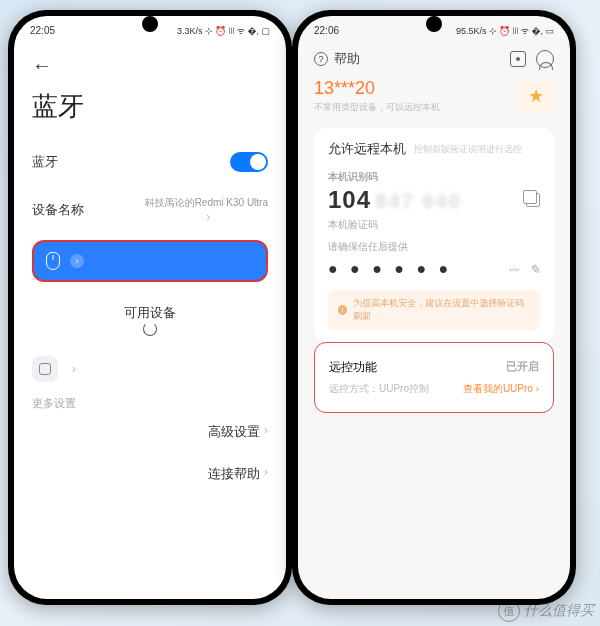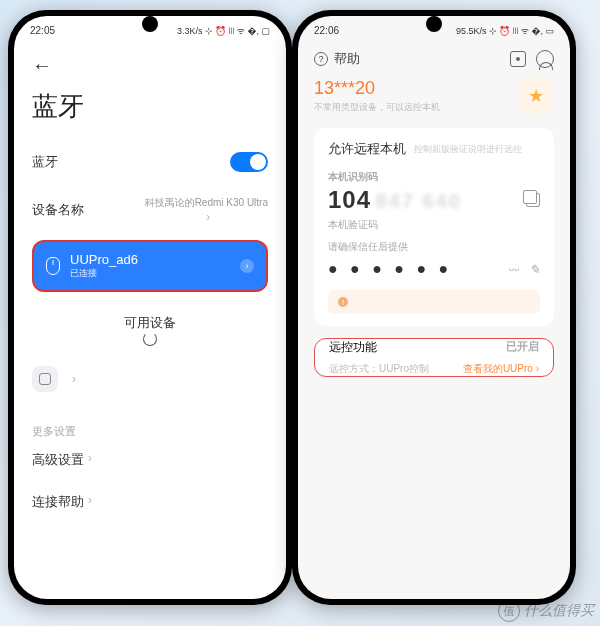--- a/index.html
+++ b/index.html
@@ -84,22 +84,22 @@
     width: 14px; height: 14px; border: 1.5px solid #555;
     border-radius: 50%; border-top-color: transparent;
     position: relative;
   }
   .uncommon-row { display: flex; align-items: center; gap: 10px; padding: 10px 0; }
   .sq-icon {
     width: 26px; height: 26px; background: #eef0f4;
     border-radius: 8px; display: flex; align-items: center; justify-content: center;
   }
   .sq-icon-inner { width:12px;height:12px;border:1.5px solid #888;border-radius:3px; }
-  .more-label { font-size: 11px; color: #aaa; margin-top: 22px; }
-  .link-row { padding: 12px 0; font-size: 13px; color: #333; display:flex; justify-content:flex-start; }
+  .more-label { font-size: 11px; color: #aaa; margin-top: 4px; }
+  .link-row { padding: 12px 0; font-size: 13px; color: #333; display:flex; justify-content:flex-end; }
 
   
   .screen.r { background: #f7f7f7; }
   .help-header {
     display: flex; align-items: center; justify-content: space-between;
     padding: 6px 16px 10px;
   }
   .help-left { display: flex; align-items: center; gap: 6px; font-size: 13px; color: #444; }
   .help-right { display: flex; gap: 10px; align-items: center; }
   .hex-icon { width:16px;height:16px;border:1.5px solid #666;border-radius:3px;transform:rotate(0deg); position:relative; }
@@ -133,21 +133,21 @@
   .dots-row{ display:flex;justify-content:space-between;align-items:center;margin-top:6px;}
   .dots { font-size:16px; letter-spacing:4px; color:#333;}
   .dots-actions{display:flex;gap:10px;color:#aaa;font-size:13px;font-style:italic;}
   .warning-banner {
     background:#fff4ec;border-radius:6px;padding:7px 10px;
     font-size:9px;color:#e8a56e;margin-top:12px;
     display:flex;align-items:center;gap:6px;
   }
   .warn-dot{width:10px;height:10px;border-radius:50%;background:#f0b078;color:#fff;font-size:8px;display:flex;align-items:center;justify-content:center;}
   .remote-card {
-    background:#fff;border-radius:12px;padding:0 14px;margin-top:12px;
+    background:#fff;border-radius:12px;padding:16px 14px;
     border:1.5px solid #e05050;
   }
   .remote-top{display:flex;justify-content:space-between;font-size:12px;}
   .remote-top .status{color:#aaa;font-size:11px;font-weight:bold;}
   .remote-bottom{display:flex;justify-content:space-between;font-size:10px;margin-top:6px;}
   .remote-bottom .left{color:#bbb;}
   .remote-bottom .right{color:#ff8c3a;}
 
   .watermark {
     position:absolute; bottom:4px; right:6px;
@@ -180,24 +180,20 @@
         <div class="row">
           <span>设备名称</span>
           <span style="display:flex;align-items:center;flex-direction:column;">
             <span class="device-name-val">科技禹论的Redmi K30 Ultra</span>
             <span class="chev">›</span>
           </span>
         </div>
 
         <div class="connected-device">
           <div class="mouse-icon"></div>
-          <div class="device-text">
-            <div class="name">UUPro_ad6</div>
-            <div class="status">已连接</div>
-          </div>
           <div class="circle-chev">›</div>
         </div>
 
         <div class="section-label">
           <span>可用设备</span>
           <div class="refresh-icon"></div>
         </div>
 
         <div class="uncommon-row">
           <div class="sq-icon">
@@ -264,20 +260,21 @@
           </div>
           <div class="dots-row">
             <span class="dots">● ● ● ● ● ●</span>
             <div class="dots-actions">
               <span>ᵕᵕ</span>
               <span>✎</span>
             </div>
           </div>
           <div class="warning-banner">
             <div class="warn-dot">!</div>
+            <span>为提高本机安全，建议在设置中选择验证码刷新</span>
           </div>
         </div>
 
         <div class="remote-card">
           <div class="remote-top">
             <span>远控功能</span>
             <span class="status">已开启</span>
           </div>
           <div class="remote-bottom">
             <span class="left">远控方式：UUPro控制</span>

